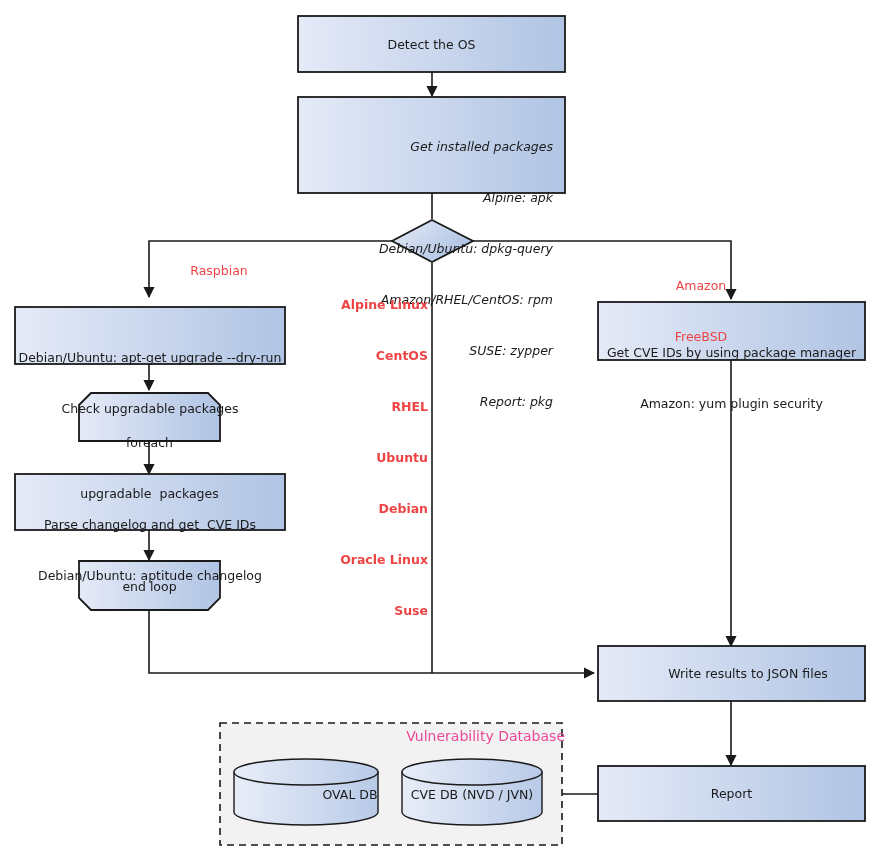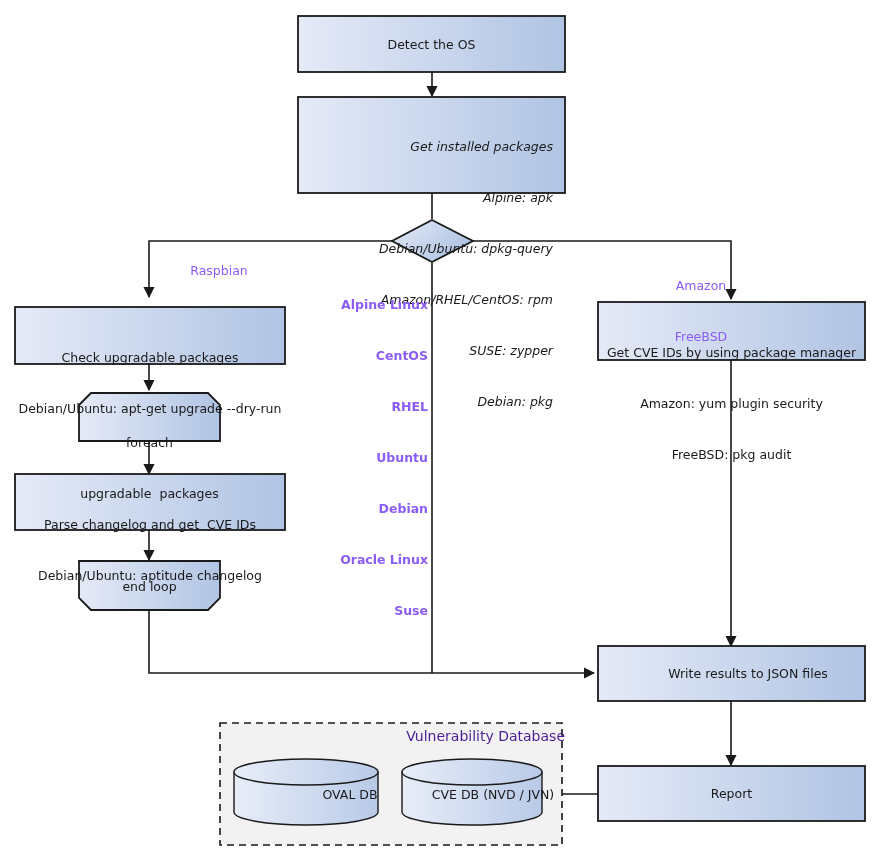--- a/index.html
+++ b/index.html
@@ -26,28 +26,28 @@
     color: #1a1a1a;
     line-height: 17px;
     white-space: pre;
     pointer-events: none;
   }
   .t-center { text-align: center; }
   .t-right  { text-align: right; }
   .edge-label {
     position: absolute;
     font-size: 12.5px;
-    color: #8b5cf6;
+    color: #ef4444;
     line-height: 17px;
     white-space: pre;
   }
   .grp-title {
     position: absolute;
     font-size: 14px;
-    color: #4c1d95;
+    color: #ec4899;
     white-space: pre;
     text-align: right;
   }
   .hit {
     position: absolute;
   }
 </style>
 </head>
 <body>
 
@@ -118,72 +118,71 @@
 </svg>
 
 <div class="node-text t-center" style="left:298px; top:36px; width:267px;">Detect the OS</div>
 
 <div class="node-text t-right" style="left:298px; top:104px; width:255px;font-style:italic;">
   <div>Get installed packages</div>
   <div>Alpine: apk</div>
   <div>Debian/Ubuntu: dpkg-query</div>
   <div>Amazon/RHEL/CentOS: rpm</div>
   <div>SUSE: zypper</div>
-  <div>Debian: pkg</div>
+  <div>Report: pkg</div>
 </div>
 
 <div class="edge-label t-center" style="left:149px; top:262px; width:140px;">Raspbian</div>
 
 <div class="edge-label t-right" style="left:288px; top:262px; width:140px;font-weight:bold;">
   <div>Alpine Linux</div>
   <div>CentOS</div>
   <div>RHEL</div>
   <div>Ubuntu</div>
   <div>Debian</div>
   <div>Oracle Linux</div>
   <div>Suse</div>
 </div>
 
 <div class="edge-label t-center" style="left:631px; top:243px; width:140px;">
   <div>Amazon</div>
   <div>FreeBSD</div>
 </div>
 
 <div class="node-text t-center" style="left:15px; top:315px; width:270px;">
+  <div>Debian/Ubuntu: apt-get upgrade --dry-run</div>
   <div>Check upgradable packages</div>
-  <div>Debian/Ubuntu: apt-get upgrade --dry-run</div>
 </div>
 
 <div class="node-text t-center" style="left:79px; top:400px; width:141px;">
   <div>foreach</div>
   <div>upgradable  packages</div>
 </div>
 
 <div class="node-text t-center" style="left:15px; top:482px; width:270px;">
   <div>Parse changelog and get  CVE IDs</div>
   <div>Debian/Ubuntu: aptitude changelog</div>
 </div>
 
 <div class="node-text t-center" style="left:79px; top:578px; width:141px;">end loop</div>
 
 <div class="node-text t-center" style="left:598px; top:310px; width:267px;">
   <div>Get CVE IDs by using package manager</div>
   <div>Amazon: yum plugin security</div>
-  <div>FreeBSD: pkg audit</div>
 </div>
 
 <div class="node-text t-center" style="left:598px; top:665px; width:300px;text-align:center;">Write results to JSON files</div>
 
 <div class="node-text t-center" style="left:598px; top:785px; width:267px;">Report</div>
 
 <div class="grp-title" style="left:222px; top:728px; width:343px;">Vulnerability Database</div>
 
 <div class="node-text t-center" style="left:234px; top:786px; width:144px;margin-left:44px;">OVAL DB</div>
 
-<div class="node-text t-center" style="left:402px; top:786px; width:140px;padding-left:21px;">CVE DB (NVD / JVN)</div>
+<div class="node-text t-center" style="left:402px; top:786px; width:140px;">CVE DB (NVD / JVN)</div>
 
 <div class="hit" style="left:298px; top:16px; width:267px; height:56px;"></div>
 <div class="hit" style="left:298px; top:97px; width:267px; height:96px;"></div>
 <div class="hit" style="left:392px; top:220px; width:81px; height:42px;"></div>
 <div class="hit" style="left:15px; top:307px; width:270px; height:57px;"></div>
 <div class="hit" style="left:79px; top:393px; width:141px; height:48px;"></div>
 <div class="hit" style="left:15px; top:474px; width:270px; height:56px;"></div>
 <div class="hit" style="left:79px; top:561px; width:141px; height:49px;"></div>
 <div class="hit" style="left:598px; top:302px; width:267px; height:58px;"></div>
 <div class="hit" style="left:598px; top:646px; width:267px; height:55px;"></div>

